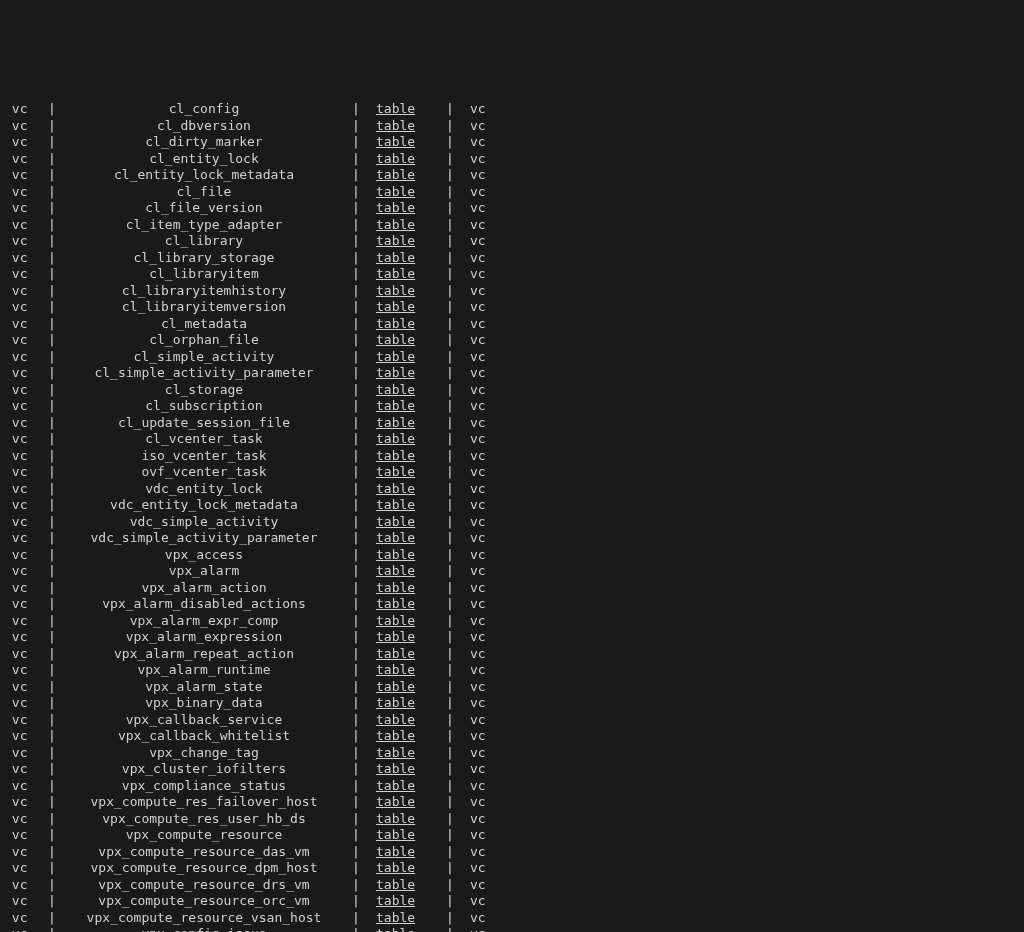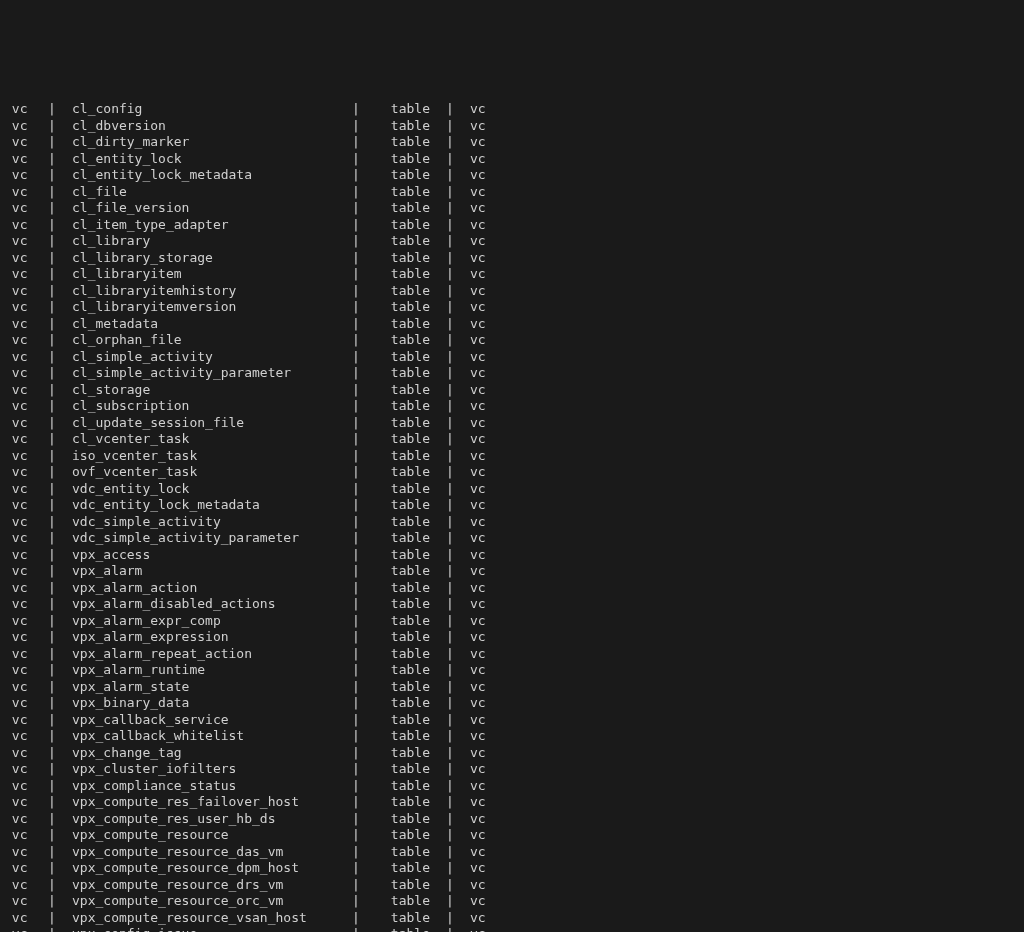--- a/index.html
+++ b/index.html
@@ -28,25 +28,26 @@
     .col-schema {
       width: 28px;
       text-align: left;
     }
     .col-sep {
       width: 40px;
       text-align: center;
     }
     .col-name {
       width: 264px;
-      text-align: left;
+      text-align: center;
     }
     .col-type {
       width: 54px;
-      text-align: right;
+      text-align: left;
+      text-decoration: underline;
     }
     .col-owner {
       text-align: left;
     }
   </style>
 </head>
 <body>
 
 
 

